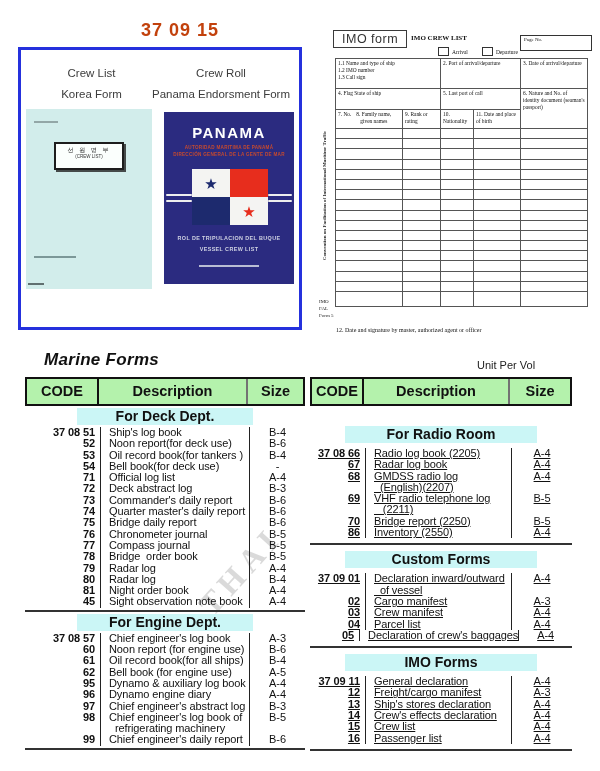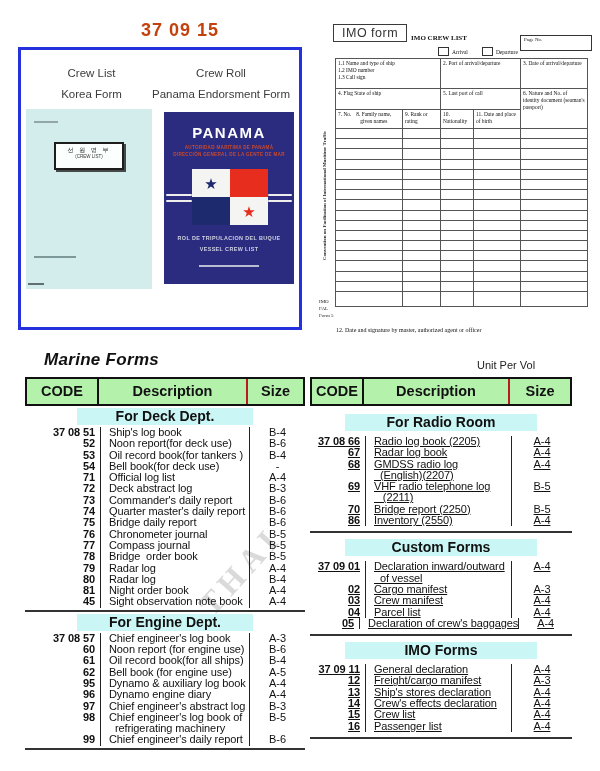--- a/index.html
+++ b/index.html
@@ -49,21 +49,21 @@
   #wv3{left:104px;top:82px;width:24px;}
   #wv4{left:104px;top:88px;width:24px;}
   .pb-rol{position:absolute;left:0;width:100%;text-align:center;color:#cfd2e2;
     font-size:5.4px;font-weight:bold;letter-spacing:.4px;}
   #pb-rol1{top:123px;}
   #pb-rol2{top:134px;}
   #pb-tiny{position:absolute;left:35px;top:153px;width:60px;height:2px;background:#b9bdd4;}
 
   
   #imo-panel{left:316px;top:15px;width:284px;height:335px;font-family:"Liberation Serif",serif;}
-  #imo-label{position:absolute;left:17px;top:9px;border:1.5px solid #3a3a3a;padding:1px 8px;
+  #imo-label{position:absolute;left:17px;top:15px;border:1.5px solid #3a3a3a;padding:1px 8px;
     font-family:"Liberation Sans",sans-serif;font-size:12.5px;color:#333;letter-spacing:.5px;}
   #imo-title{position:absolute;left:63px;top:19px;width:120px;text-align:center;
     font-weight:bold;font-size:7px;color:#111;}
   #imo-pageno{position:absolute;left:204px;top:20px;width:64px;height:12px;
     border:1px solid #333;font-size:5px;padding:1px 3px;color:#111;}
   #imo-checks{position:absolute;left:122px;top:32px;display:flex;align-items:center;gap:3px;
     font-size:5.5px;color:#111;}
   .chk{width:9px;height:7px;border:1px solid #333;background:#fff;}
   .chk-gap{width:8px;}
   #imo-table{position:absolute;left:19px;top:43px;width:252px;border-collapse:collapse;
@@ -90,31 +90,31 @@
     letter-spacing:6px;transform:rotate(-48deg);transform-origin:left center;
     font-family:"Liberation Serif",serif;}
 
   .ftable{position:absolute;top:377px;}
   #left-table{left:25px;width:280px;}
   #right-table{left:310px;width:262px;}
   .fhead{display:flex;background:#b4f2ac;border:2px solid #111;height:25px;
     font-weight:bold;font-size:14.5px;color:#111;align-items:stretch;text-align:center;}
   .fhead div{line-height:25px;}
   .h-code{border-right:2px solid #111;}
-  .h-desc{flex:1;border-right:2px solid #b91c1c;}
+  .h-desc{flex:1;border-right:2px solid #737373;}
   #left-table .h-code,#left-table .c-code{width:70px;}
   #left-table .h-size,#left-table .c-size{width:55px;}
   #right-table .h-code,#right-table .c-code{width:50px;}
   #right-table .h-size,#right-table .c-size{width:60px;}
 
   .band{background:#cbf6f6;text-align:center;font-weight:bold;font-size:14px;
     height:17px;line-height:17px;color:#111;}
   #left-table .band{width:176px;margin:2px auto;}
   #right-table .band{width:192px;margin:6px auto 5px;}
-  #right-table .band.first{margin-top:8px;}
+  #right-table .band.first{margin-top:20px;}
   #right-table .rows{margin-top:1px;text-decoration:underline;}
   #rt-imo-rows{margin-top:7px;}
   .trow{display:flex;font-size:11px;line-height:11.3px;color:#111;letter-spacing:-.1px;}
   .c-code{text-align:right;padding-right:5px;border-right:1.5px solid #222;
     font-weight:bold;white-space:pre;}
   .c-desc{flex:1;padding-left:8px;border-right:1.5px solid #222;white-space:pre;}
   .c-size{text-align:center;white-space:pre;}
   .sep{border-top:2px solid #333;margin-top:2px;}
   #right-table .sep{margin-top:5px;}
 </style>

